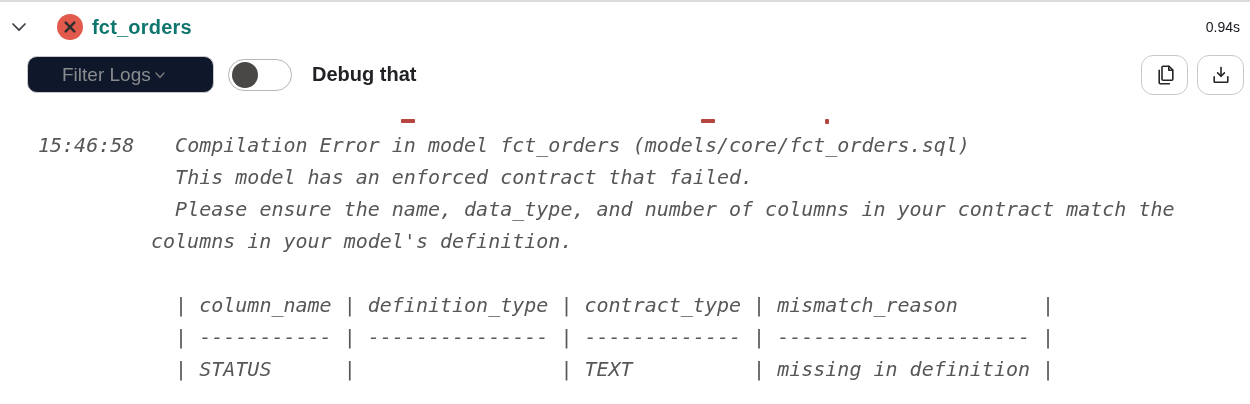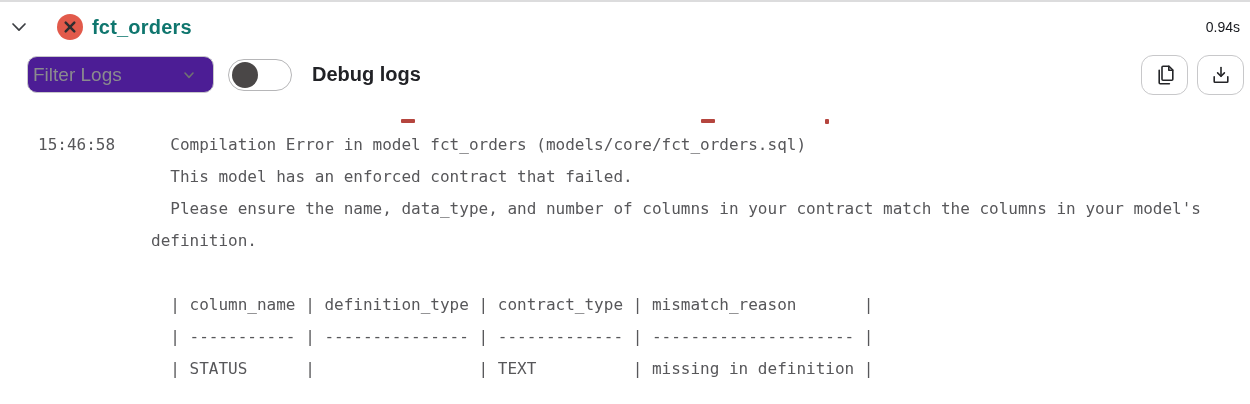--- a/index.html
+++ b/index.html
@@ -12,38 +12,38 @@
   .expander { width:18px; height:18px; margin-left:2px; display:flex; align-items:center;
               justify-content:center; cursor:pointer; background:none; border:none; }
   .status-badge { width:26px; height:26px; border-radius:50%; margin-left:29px;
                   display:flex; align-items:center; justify-content:center; }
   .model-title { margin-left:9px; font-size:20px; font-weight:bold; color:#0f766e; letter-spacing:.2px; }
   .duration { margin-left:auto; font-size:14px; color:#17191e; padding-right:2px; }
 
   
   .controls-row { height:45px; display:flex; align-items:center; padding:0 6px 0 27px; }
   .filter-btn { width:187px; height:37px; border:1px solid #c8c8ca; border-radius:10px;
-                background:#4c1d95; display:flex; align-items:center; padding:0 5px;
+                background:#0f172a; display:flex; align-items:center; padding:0 34px;
                 cursor:pointer; }
   .filter-btn .lbl { font-size:19px; color:#8a8b8e; }
   .filter-btn .chev { margin-left:auto; margin-right:12px; display:flex; }
   .toggle { width:64px; height:32px; border:1px solid #b6b6b8; border-radius:16px;
             background:#fff; margin-left:14px; position:relative; cursor:pointer; }
   .toggle .knob { position:absolute; top:2px; left:3px; width:26px; height:26px;
                   border-radius:50%; background:#4a4747; transition:left .15s; }
   .debug-label { margin-left:20px; font-size:20px; font-weight:600; color:#212226; }
   .right-btns { margin-left:auto; display:flex; gap:9px; }
   .icon-btn { width:47px; height:40px; border:1px solid #c8c8ca; border-radius:12px;
               background:#fff; display:flex; align-items:center; justify-content:center;
               cursor:pointer; }
 
   
   .log-area { position:relative; height:307px; overflow:hidden;
               font-family:"DejaVu Sans Mono","Liberation Mono",monospace;
-              color:#57575a; font-size:16px; line-height:32px; }
+              color:#57575a; font-size:20px; line-height:32px;font-style:italic; }
   .red-mark { position:absolute; background:#b5453e; border-radius:1px; }
   .log-entry { display:flex; margin-top:32px; }
   .log-ts { flex:none; width:151px; padding-left:38px; white-space:pre; }
   .log-msg { flex:none; width:1069px; white-space:pre-wrap; word-wrap:break-word;
              font:inherit; color:inherit; }
 </style>
 </head>
 <body>
 
 <div class="panel">
@@ -71,21 +71,21 @@
         <svg width="14" height="14" viewBox="0 0 14 14" fill="none">
           <polyline points="3,5 7,9.4 11,5" stroke="#6f7073" stroke-width="1.6" stroke-linecap="round" stroke-linejoin="round"></polyline>
         </svg>
       </span>
     </button>
 
     <div class="toggle">
       <div class="knob"></div>
     </div>
 
-    <span class="debug-label">Debug logs</span>
+    <span class="debug-label">Debug that</span>
 
     <div class="right-btns">
       <button class="icon-btn">
         <span style="display:flex">
           <svg width="24" height="24" viewBox="0 0 24 24" fill="none" stroke="#242528" stroke-width="1.6" stroke-linejoin="round" stroke-linecap="round">
             <path d="M6.2 7.2v12.6c0 .6.4 1 1 1h9.2"></path>
             <path d="M10 3.2h6l3.8 3.8v9.2c0 .5-.4 1-1 1H10c-.6 0-1-.5-1-1V4.2c0-.6.4-1 1-1z"></path>
             <path d="M15.8 3.4v3.8h3.8"></path>
           </svg>
         </span>

